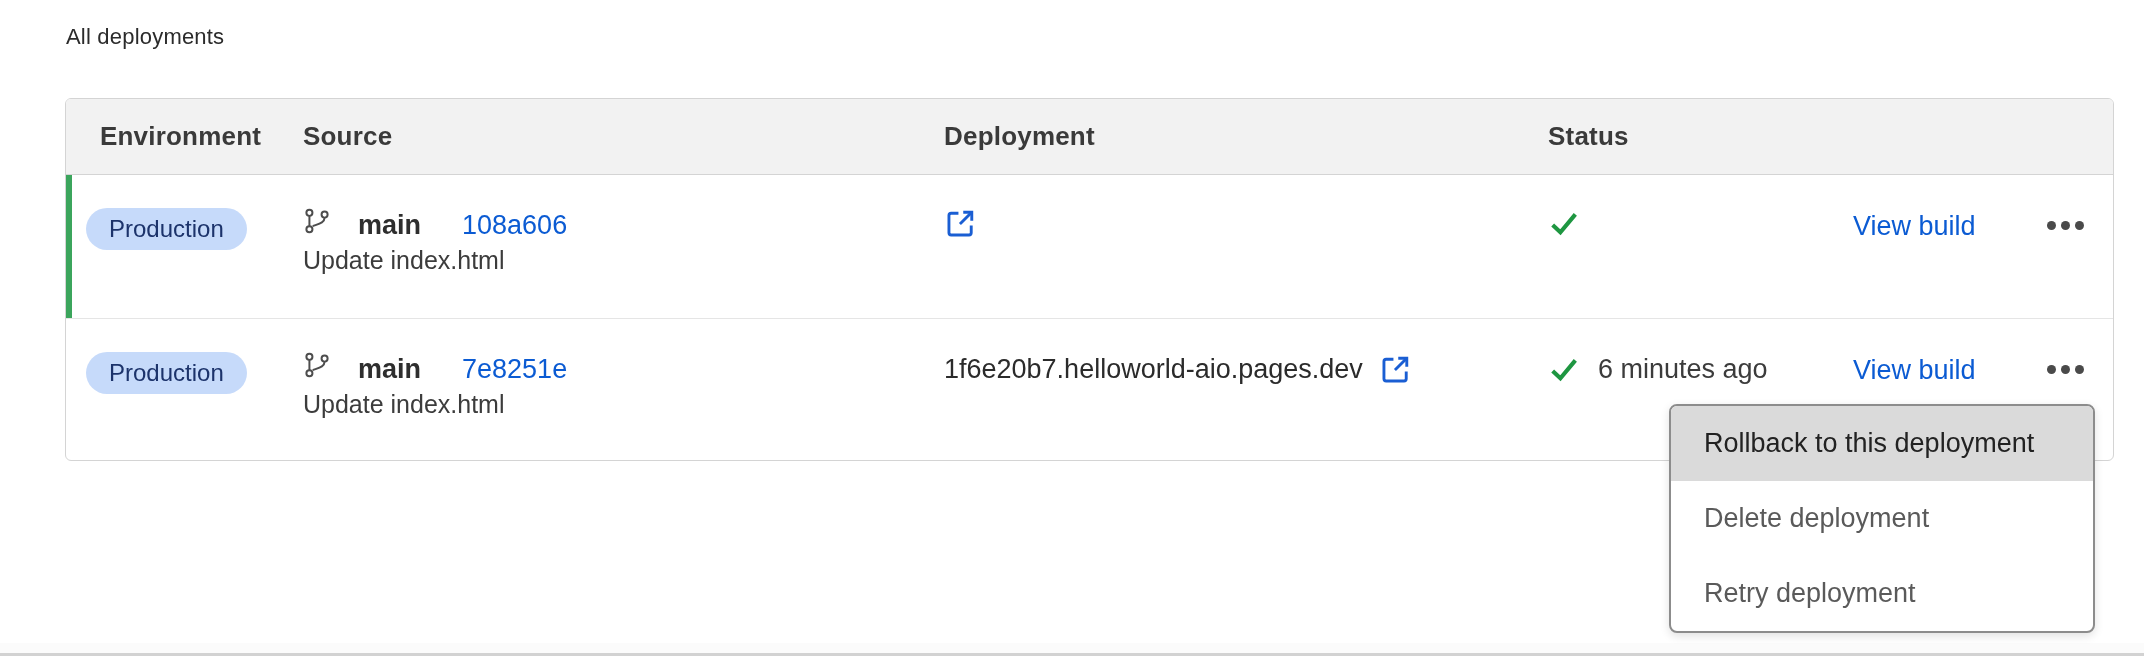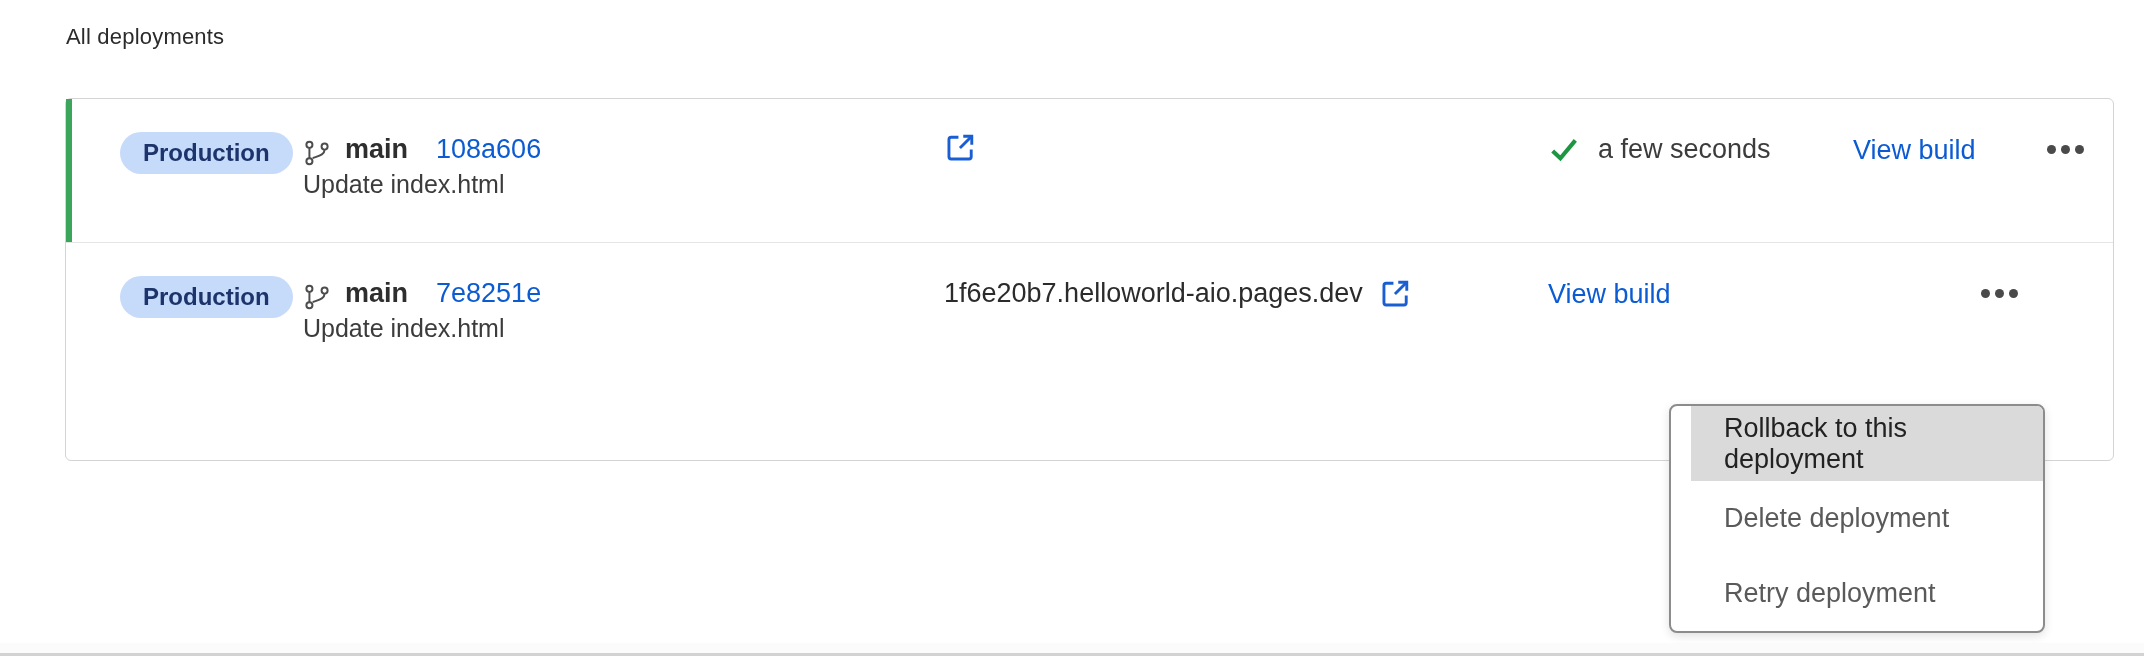--- a/index.html
+++ b/index.html
@@ -40,64 +40,72 @@
     position:relative;height:143px;
     display:grid;grid-template-columns:237px 641px 604px 305px 194px 1fr;
     padding-top:36px;align-items:start;
     font-size:27px;
   }
   .row + .row{border-top:1px solid #e5e5e5;}
   .current-strip{
     position:absolute;left:0;top:0;width:6px;height:100%;
     background:var(--accent-green,#3BA55C);
   }
-  .cell-env{padding-left:54px;margin-top:-3px;font-weight:bold;}
+  .cell-env{padding-left:20px;margin-top:-3px;}
   .badge{
     display:inline-block;height:42px;line-height:42px;padding:0 23px;
     background:var(--badge-bg,#C6DAFA);color:var(--badge-text,#1C336B);
     font-size:24px;border-radius:21px;
   }
-  .cell-source .line1{display:flex;align-items:flex-end;gap:14px;line-height:36px;margin-top:-4px;}
+  .cell-source .line1{display:flex;align-items:flex-start;gap:27px;line-height:36px;margin-top:-4px;}
   .branch-name{font-weight:700;color:#2e2e2e;}
   .commit-link{color:var(--link-blue,#0B5BD3);text-decoration:none;margin-left:14px;cursor:pointer;}
   .cell-source .line2{margin-top:2px;font-size:25px;color:#3c3c3c;line-height:30px;}
   .cell-deploy{display:flex;align-items:center;gap:16px;line-height:36px;margin-top:-4px;color:#2b2b2b;}
   .cell-status{display:flex;align-items:center;gap:18px;line-height:36px;margin-top:-4px;color:#3c3c3c;}
   .view-build{color:var(--link-blue,#0B5BD3);text-decoration:none;line-height:36px;display:inline-block;margin-top:-4px;cursor:pointer;}
   .cell-actions{display:flex;justify-content:flex-end;padding-right:29px;margin-top:2px;}
   .dots-btn{
     display:flex;gap:5px;align-items:center;height:24px;
     background:none;border:none;cursor:pointer;padding:0;
   }
   .dots-btn i{display:block;width:9px;height:9px;border-radius:50%;background:#4a4a4a;}
   .icon-svg{display:block;flex:none;}
   
   .context-menu{
-    position:absolute;left:1669px;top:404px;width:376px;
+    position:absolute;left:1669px;top:404px;width:426px;
     background:#fff;border:2px solid #8c8c8c;border-radius:8px;
     box-shadow:0 3px 10px rgba(0,0,0,.12);
-    z-index:10;overflow:hidden;padding-left:20px;
+    z-index:10;overflow:hidden;
   }
   .menu-item{
     height:75px;display:flex;align-items:center;padding-left:33px;
     font-size:27px;color:#5a5a5a;cursor:pointer;
   }
   .menu-item.highlighted{background:var(--menu-highlight,#DADADA);color:#222222;}
   
   .bottom-divider{
     position:absolute;left:0;top:643px;width:2144px;height:13px;
     background:#fbfbfb;border-bottom:3px solid #d2d2d2;
   }
 </style>
 </head>
 <body>
 
 <h1 class="page-heading">All deployments</h1>
 
 <div class="deploy-table">
+  <div class="thead">
+    <div class="th">Environment</div>
+    <div class="th">Source</div>
+    <div class="th">Deployment</div>
+    <div class="th">Status</div>
+    <div class="th"></div>
+    <div class="th"></div>
+  </div>
 
   <div class="row">
     <span class="current-strip"></span>
     <div class="cell-env">
       <span class="badge">Production</span>
     </div>
     <div class="cell-source">
       <div class="line1">
         <span>
           <svg class="icon-svg" width="28" height="28" viewBox="0 0 24 24" fill="none" stroke="#4d4d4d" stroke-width="1.7">
@@ -121,21 +129,20 @@
           <line x1="20" y1="4" x2="11.6" y2="12.4"></line>
         </svg>
       </span>
     </div>
     <div class="cell-status">
       <span>
         <svg class="icon-svg" width="32" height="32" viewBox="0 0 24 24" fill="none" stroke="#1E9641" stroke-width="3.1">
           <path d="M3.5 13.5 L9.3 19 L20.5 5.5"></path>
         </svg>
       </span>
-      <span>a few seconds</span>
     </div>
     <div class="cell-view">
       <a class="view-build">View build</a>
     </div>
     <div class="cell-actions">
       <button class="dots-btn">
           <i></i>
           <i></i>
           <i></i>
         </button>
@@ -165,20 +172,28 @@
     <div class="cell-deploy">
       <span>1f6e20b7.helloworld-aio.pages.dev</span>
       <span>
         <svg class="icon-svg" width="33" height="33" viewBox="0 0 24 24" fill="none" stroke="#1a5ed3" stroke-width="2.1">
           <path d="M10.5 4.5 H5.2 a1.6 1.6 0 0 0 -1.6 1.6 V18.8 a1.6 1.6 0 0 0 1.6 1.6 H18.2 a1.6 1.6 0 0 0 1.6 -1.6 V13.5"></path>
           <path d="M14 3.8 H20.2 V10"></path>
           <line x1="20" y1="4" x2="11.6" y2="12.4"></line>
         </svg>
       </span>
     </div>
+    <div class="cell-status">
+      <span>
+        <svg class="icon-svg" width="32" height="32" viewBox="0 0 24 24" fill="none" stroke="#1E9641" stroke-width="3.1">
+          <path d="M3.5 13.5 L9.3 19 L20.5 5.5"></path>
+        </svg>
+      </span>
+      <span>6 minutes ago</span>
+    </div>
     <div class="cell-view">
       <a class="view-build">View build</a>
     </div>
     <div class="cell-actions">
       <button class="dots-btn">
           <i></i>
           <i></i>
           <i></i>
         </button>
     </div>

